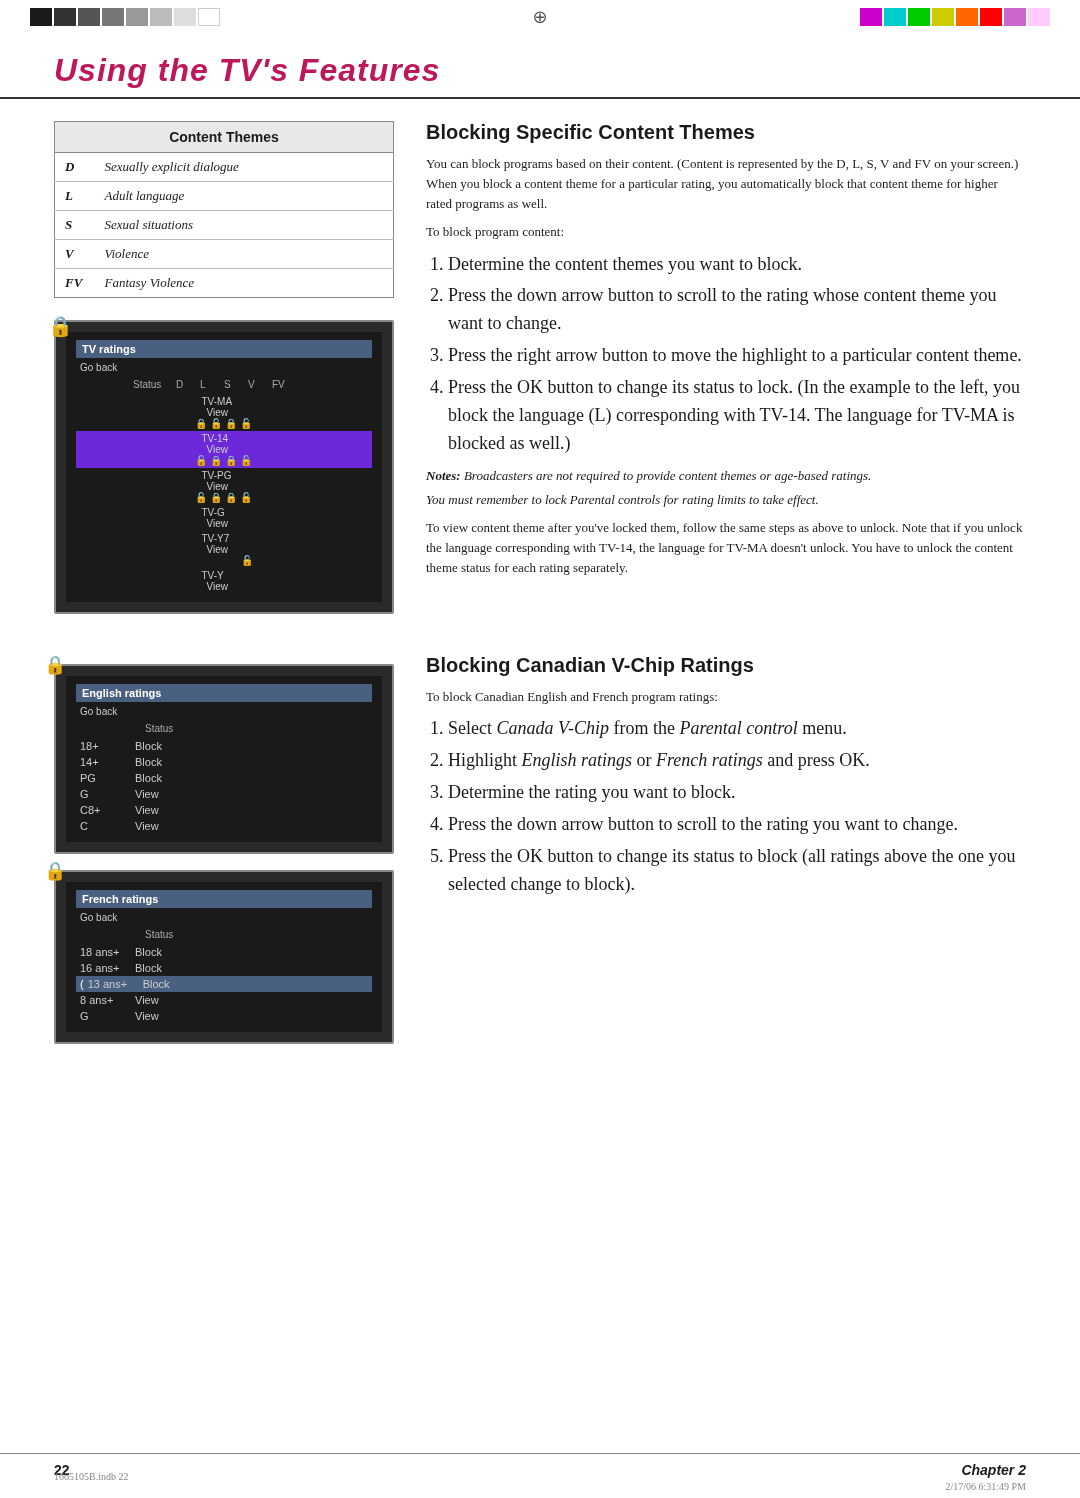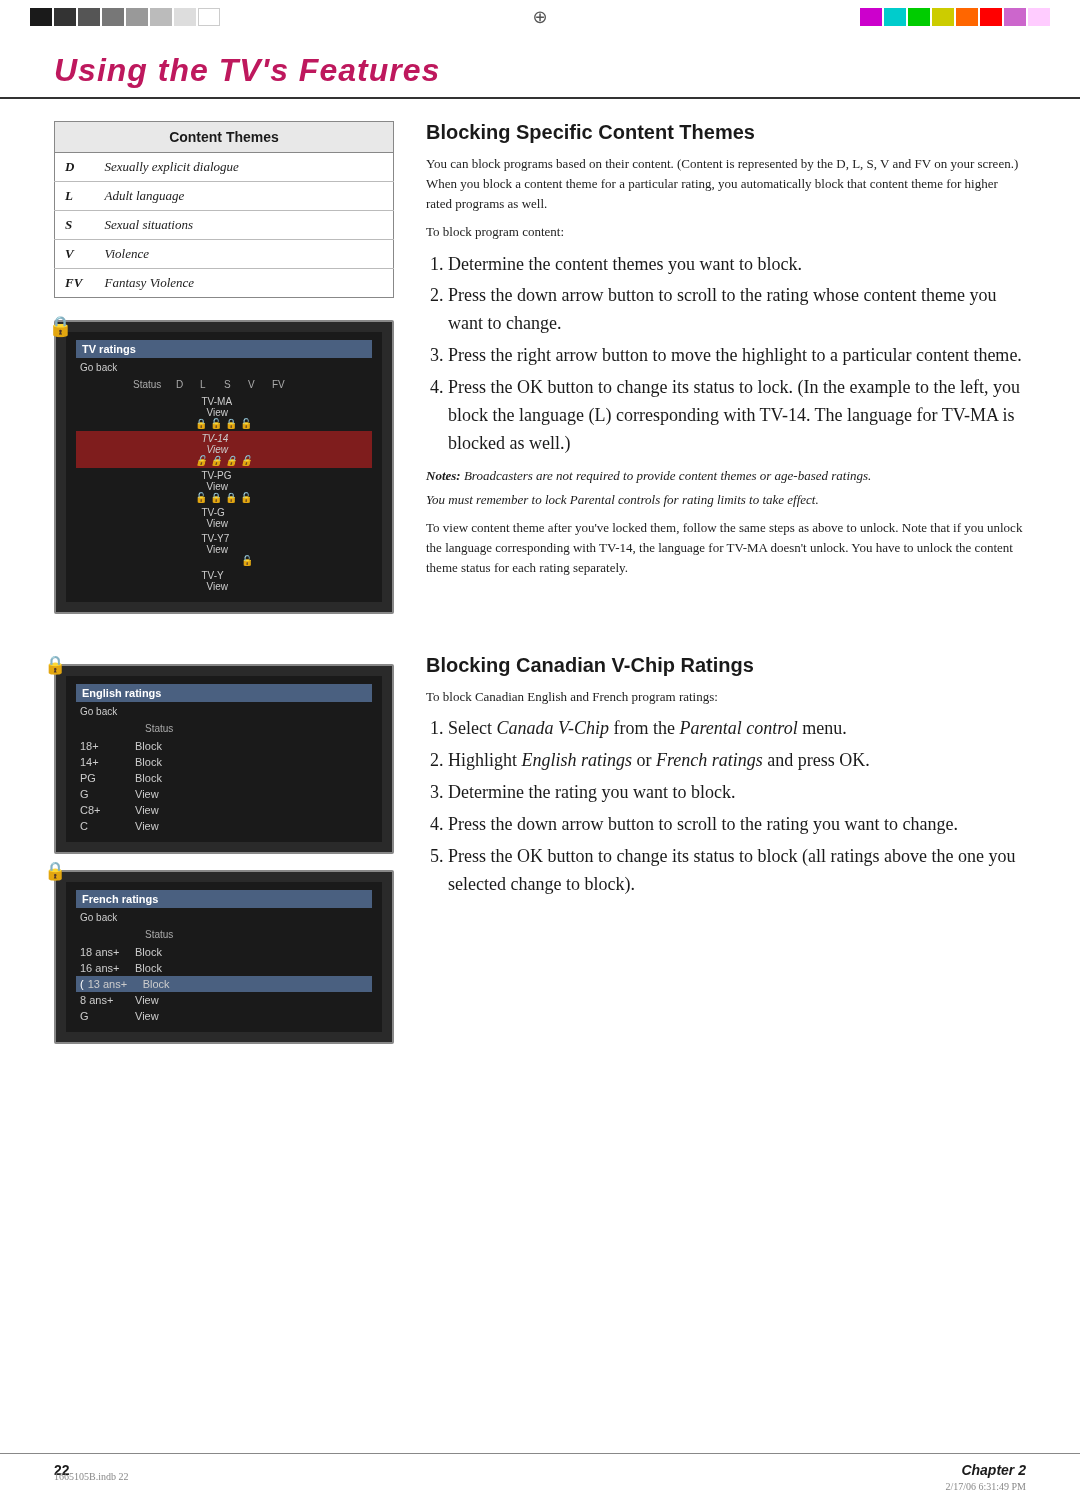--- a/index.html
+++ b/index.html
@@ -137,22 +137,21 @@
     }
     .screen-data-row {
       display: flex;
       align-items: center;
       font-size: 10px;
       color: #fff;
       padding: 2px 4px;
       flex-direction: column;
     }
     .screen-data-row.selected {
-      background: #7f1d1d;
-      font-style: italic;
+      background: #6d28d9;
     }
     .screen-rating-label {
       width: 45px;
       color: #ccc;
     }
     .screen-status {
       width: 35px;
       color: #ccc;
     }
 

